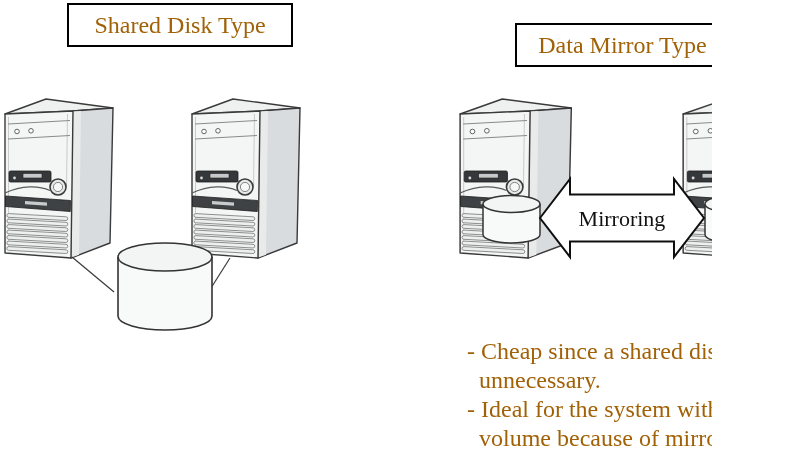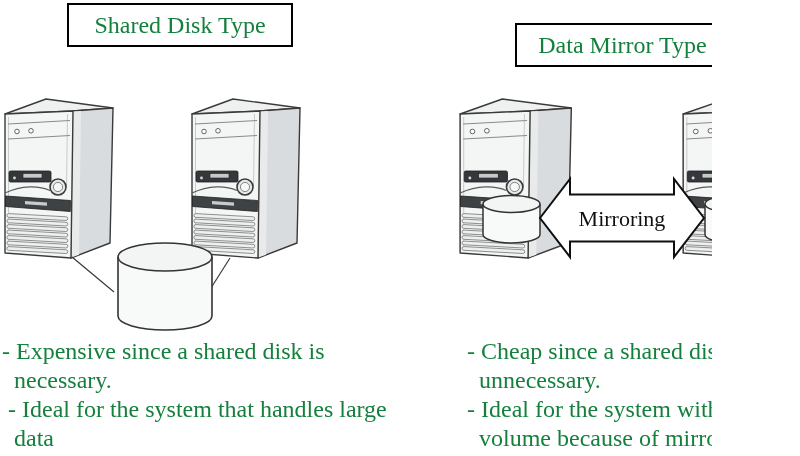--- a/index.html
+++ b/index.html
@@ -1,21 +1,21 @@
 <!DOCTYPE html>
 <html><head>
 <meta charset="utf-8">
 <style>
   html,body{margin:0;padding:0;background:#fff;}
   #stage{
     position:relative;
     width:712px;height:456px;
     background:#ffffff;
     font-family:"Liberation Serif","DejaVu Serif",serif;
-    color:#15803d;
+    color:#a16207;
     overflow:hidden;
   }
   .title-box{
     position:absolute;
     top:3px;height:44px;
     border:2px solid #000;
     box-sizing:border-box;
     display:flex;align-items:center;justify-content:center;
     font-size:24px;
     background:#fff;
@@ -111,23 +111,19 @@
     </g>
     <g>
       <path d="M705,204 L705,234.5 A29,8.5 0 0 0 763,234.5 L763,204" fill="#f8f9f9" stroke="#333" stroke-width="1.5"></path>
       <ellipse cx="734" cy="204" rx="29" ry="8.5" fill="#f3f4f4" stroke="#333" stroke-width="1.5"></ellipse>
     </g>
 
     <polygon points="540,218 570,179 570,194.5 674,194.5 674,179 704,218 674,257 674,241.5 570,241.5 570,257" fill="#ffffff" stroke="#0f0f0f" stroke-width="2" stroke-linejoin="miter"></polygon>
     <text x="622" y="226" text-anchor="middle" class="arrow-label">Mirroring</text>
   </svg>
 
-  <div class="notes" id="notes-left">- Expensive since a shared disk is
-  necessary.
- - Ideal for the system that handles large
-  data</div>
 
   <div class="notes" id="notes-right">- Cheap since a shared disk is
   unnecessary.
 - Ideal for the system with less data
   volume because of mirroring.</div>
 
 </div>
 
 </body></html>

